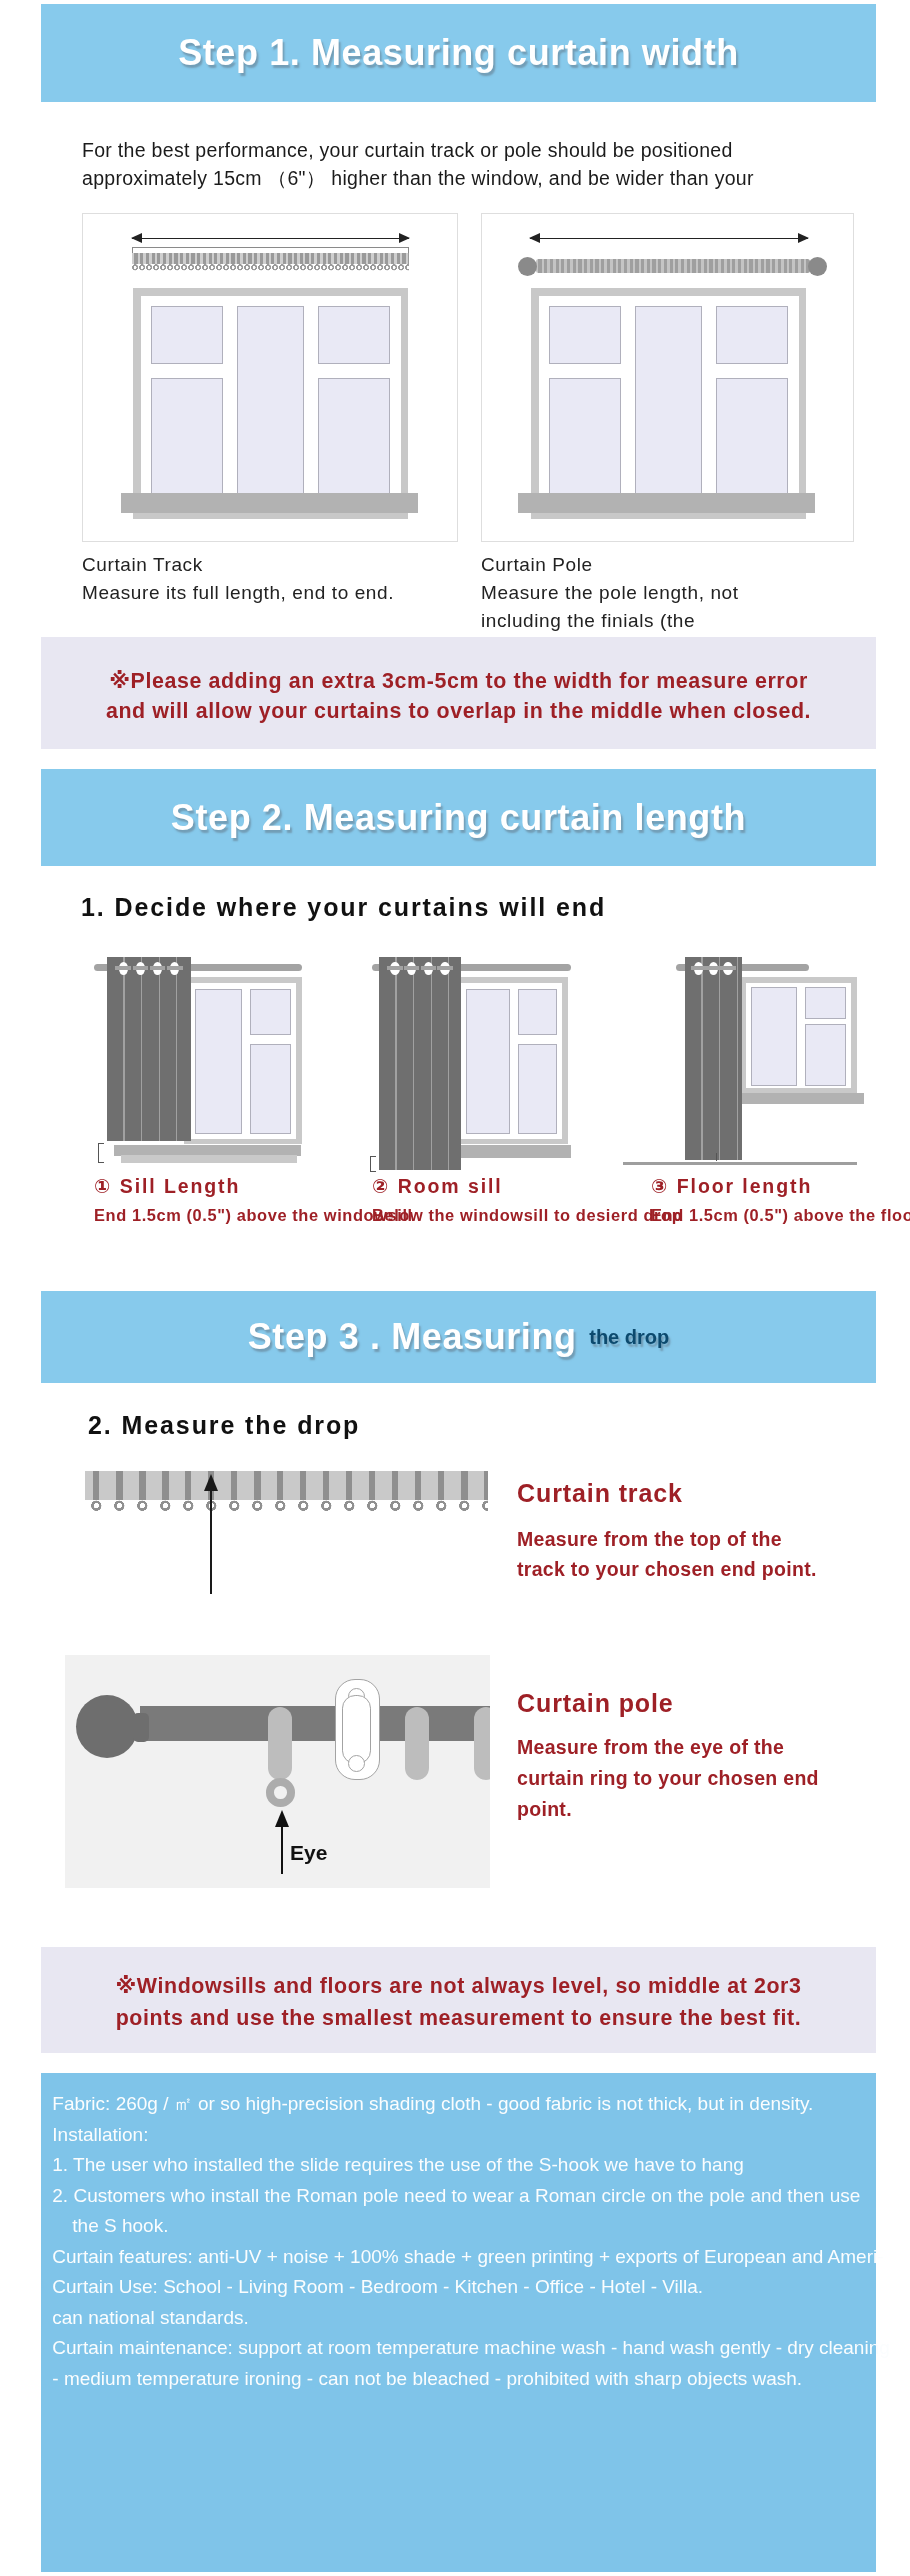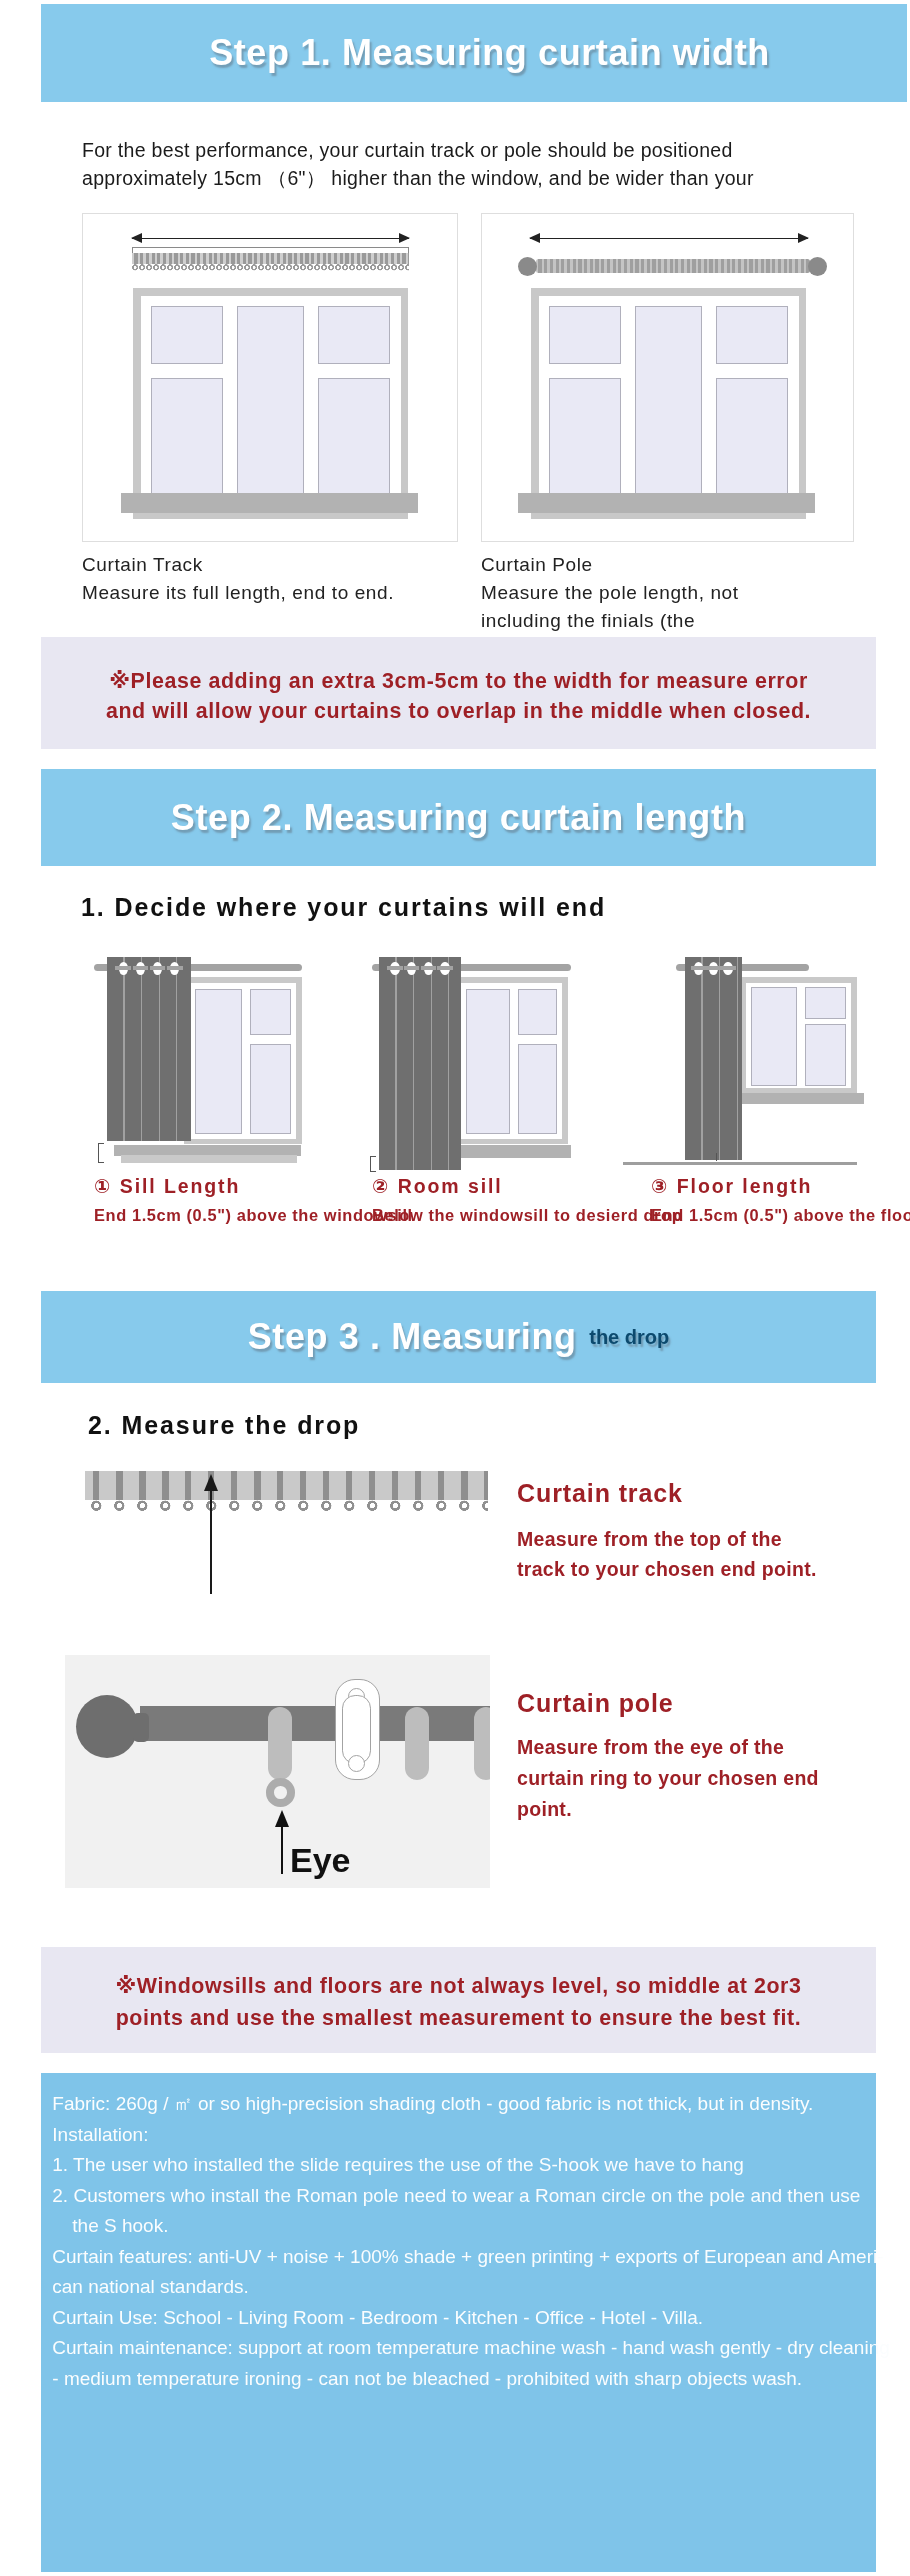--- a/index.html
+++ b/index.html
@@ -15,21 +15,21 @@
     background:#ffffff;overflow:hidden;
     font-family:"Liberation Sans","DejaVu Sans",sans-serif;color:var(--ink);
   }
   
   .banner{position:absolute;left:41px;width:835px;background:var(--banner-blue);
     display:flex;align-items:center;justify-content:center;}
   .banner-text{color:#fff;font-weight:bold;font-size:36px;letter-spacing:0.6px;
     text-shadow:1.9px 2.5px 1.9px rgba(96,118,134,.55);white-space:nowrap;}
   .banner-sub{color:#0c4a6e;font-weight:bold;font-size:20px;margin-left:12.6px;letter-spacing:0;
     text-shadow:1.9px 2.5px 1.9px rgba(96,118,134,.55);white-space:nowrap;}
-  #banner1{top:3.8px;height:98px;padding-left:31px;}
+  #banner1{top:3.8px;height:98px;}
   #banner2{top:769px;height:97px;}
   #banner3{top:1291px;height:92px;}
   
   .tline{white-space:nowrap;}
   .intro{position:absolute;left:82px;top:136px;font-size:19.5px;line-height:28px;letter-spacing:0.3px;}
   .black-heading{position:absolute;font-size:25px;font-weight:bold;letter-spacing:1.9px;color:#111;white-space:nowrap;}
   #heading1{left:81px;top:893px;}
   #heading2{left:88px;top:1411px;}
   .note{position:absolute;left:41px;width:835px;background:var(--note-bg);
     text-align:center;color:var(--red);font-weight:bold;font-size:21.4px;letter-spacing:0.6px;}
@@ -107,21 +107,21 @@
   .polebox{position:absolute;left:65px;top:1655px;width:425px;height:233px;background:#F1F1F1;overflow:hidden;}
   .pb-ball{position:absolute;left:11.3px;top:40px;width:62px;height:63px;border-radius:50%;background:#6E6E6E;}
   .pb-neck{position:absolute;left:68px;top:58px;width:16.4px;height:29px;border-radius:5px;background:#6E6E6E;}
   .pb-bar{position:absolute;left:75px;top:51px;right:0;height:35px;background:#7A7A7A;}
   .pb-ring{position:absolute;top:52px;width:24px;height:73px;border-radius:12px;background:#BDBDBD;}
   .pb-bracket{position:absolute;left:270px;top:24px;width:43px;height:99px;background:#fff;
     border:1.9px solid #A3A3A3;border-radius:20px;}
   .pb-hole{position:absolute;left:12px;width:15px;height:15px;border-radius:50%;border:1.9px solid #A3A3A3;background:#fff;}
   .pb-capsule{position:absolute;left:6.3px;top:14.5px;width:26.4px;height:67px;border-radius:13.2px;border:1.9px solid #A3A3A3;background:#fff;}
   .pb-eyering{position:absolute;left:201px;top:123px;width:12.6px;height:12.6px;border-radius:50%;border:8.2px solid #ACACAC;background:transparent;}
-  .eye-label{position:absolute;left:225px;top:186px;font-size:34px;font-weight:bold;color:#111;}
+  .eye-label{position:absolute;left:225px;top:186px;font-size:21px;font-weight:bold;color:#111;}
   
   .info{position:absolute;left:41px;top:2073px;width:835px;height:499px;background:var(--info-blue);
     color:#FBFDFE;font-size:19px;line-height:30.5px;box-sizing:border-box;padding:16.4px 10px 0 11.3px;}
   .info .tline{white-space:nowrap;}
   .info .indent{padding-left:20px;}
 </style>
 </head>
 <body>
 
 <div class="page">
@@ -321,20 +321,20 @@
     <div class="tline">points and use the smallest measurement to ensure the best fit.</div>
   </div>
 
   <div class="info">
     <div class="tline">Fabric: 260g / ㎡ or so high-precision shading cloth - good fabric is not thick, but in density.</div>
     <div class="tline">Installation:</div>
     <div class="tline">1. The user who installed the slide requires the use of the S-hook we have to hang</div>
     <div class="tline">2. Customers who install the Roman pole need to wear a Roman circle on the pole and then use</div>
     <div class="tline indent">the S hook.</div>
     <div class="tline">Curtain features: anti-UV + noise + 100% shade + green printing + exports of European and Ameri-</div>
+    <div class="tline">Curtain Use: School - Living Room - Bedroom - Kitchen - Office - Hotel - Villa.</div>
     <div class="tline">can national standards.</div>
-    <div class="tline">Curtain Use: School - Living Room - Bedroom - Kitchen - Office - Hotel - Villa.</div>
     <div class="tline">Curtain maintenance: support at room temperature machine wash - hand wash gently - dry cleaning</div>
     <div class="tline">- medium temperature ironing - can not be bleached - prohibited with sharp objects wash.</div>
   </div>
 
 </div>
 
 
 </body></html>

